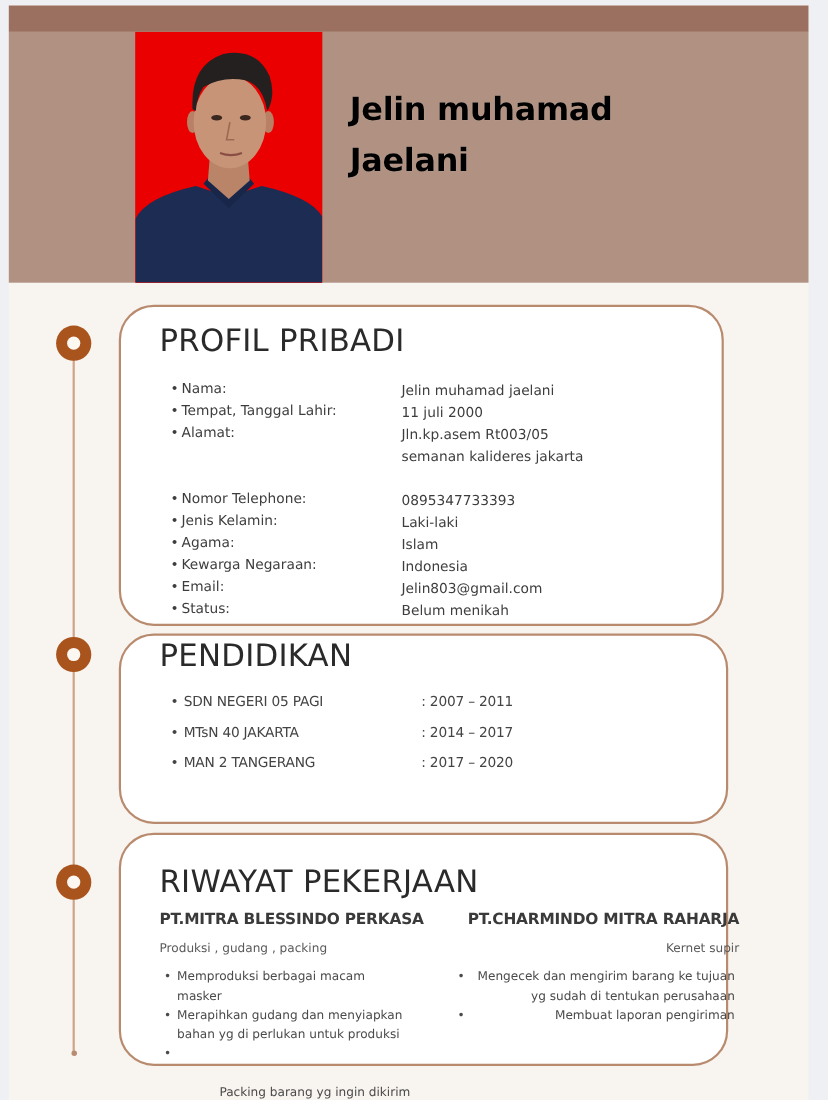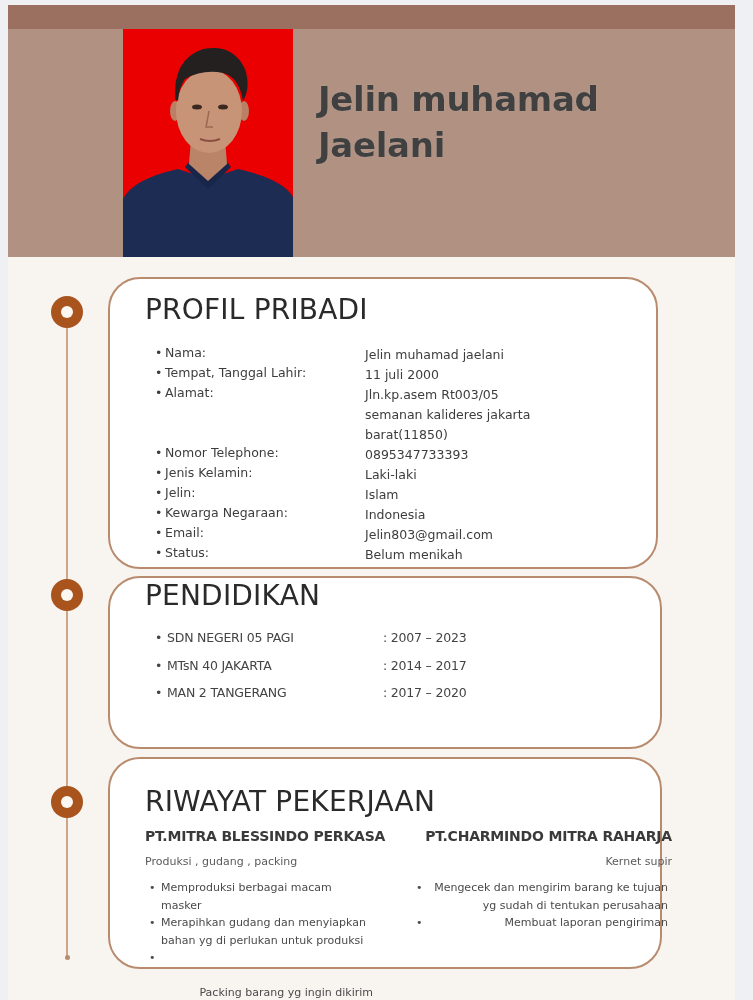--- a/index.html
+++ b/index.html
@@ -21,21 +21,21 @@
     position: absolute; left: 0; top: 24px; width: 727px; height: 228px;
     background: #b09182;
   }
   .photo {
     position: absolute; left: 115px; top: 0; width: 170px; height: 228px;
     background: #ea0000; overflow: hidden;
   }
   .photo svg { display: block; }
   .name {
     position: absolute; left: 310px; top: 47px;
-    color: #404040; font-weight: bold; font-size: 34px; line-height: 46px;
+    color: #000000; font-weight: bold; font-size: 29px; line-height: 46px;
     letter-spacing: -0.3px;
     text-shadow: 0 0 1px rgba(255,255,255,0.4);
   }
   .name div { white-space: nowrap; }
 
   .timeline-line {
     position: absolute; left: 58px; top: 300px; width: 2px; height: 653px;
     background: #d0a487;
   }
   .timeline-end {
@@ -154,36 +154,35 @@
         <span class="bullet">•</span>
         <span class="label">Tempat, Tanggal Lahir:</span>
         <span class="value">11 juli 2000</span>
       </div>
       <div class="row tall" style="height:60px;">
         <span class="bullet">•</span>
         <span class="label">Alamat:</span>
         <span class="value">
           <div>Jln.kp.asem Rt003/05</div>
           <div>semanan kalideres jakarta</div>
-          <div>barat(11850)</div>
         </span>
       </div>
       <div class="row">
         <span class="bullet">•</span>
         <span class="label">Nomor Telephone:</span>
         <span class="value">0895347733393</span>
       </div>
       <div class="row">
         <span class="bullet">•</span>
         <span class="label">Jenis Kelamin:</span>
         <span class="value">Laki-laki</span>
       </div>
       <div class="row">
         <span class="bullet">•</span>
-        <span class="label">Jelin:</span>
+        <span class="label">Agama:</span>
         <span class="value">Islam</span>
       </div>
       <div class="row">
         <span class="bullet">•</span>
         <span class="label">Kewarga Negaraan:</span>
         <span class="value">Indonesia</span>
       </div>
       <div class="row">
         <span class="bullet">•</span>
         <span class="label">Email:</span>
@@ -196,21 +195,21 @@
       </div>
     </div>
   </div>
 
   <div class="card" style="top:571px; width:554px; height:173px;">
     <div class="card-title" style="top:1px;">PENDIDIKAN</div>
     <div class="edu-rows">
       <div class="edu-row">
         <span class="bullet">•</span>
         <span class="label">SDN NEGERI 05 PAGI</span>
-        <span class="value">: 2007 – 2023</span>
+        <span class="value">: 2007 – 2011</span>
       </div>
       <div class="edu-row">
         <span class="bullet">•</span>
         <span class="label">MTsN 40 JAKARTA</span>
         <span class="value">: 2014 – 2017</span>
       </div>
       <div class="edu-row">
         <span class="bullet">•</span>
         <span class="label">MAN 2 TANGERANG</span>
         <span class="value">: 2017 – 2020</span>

